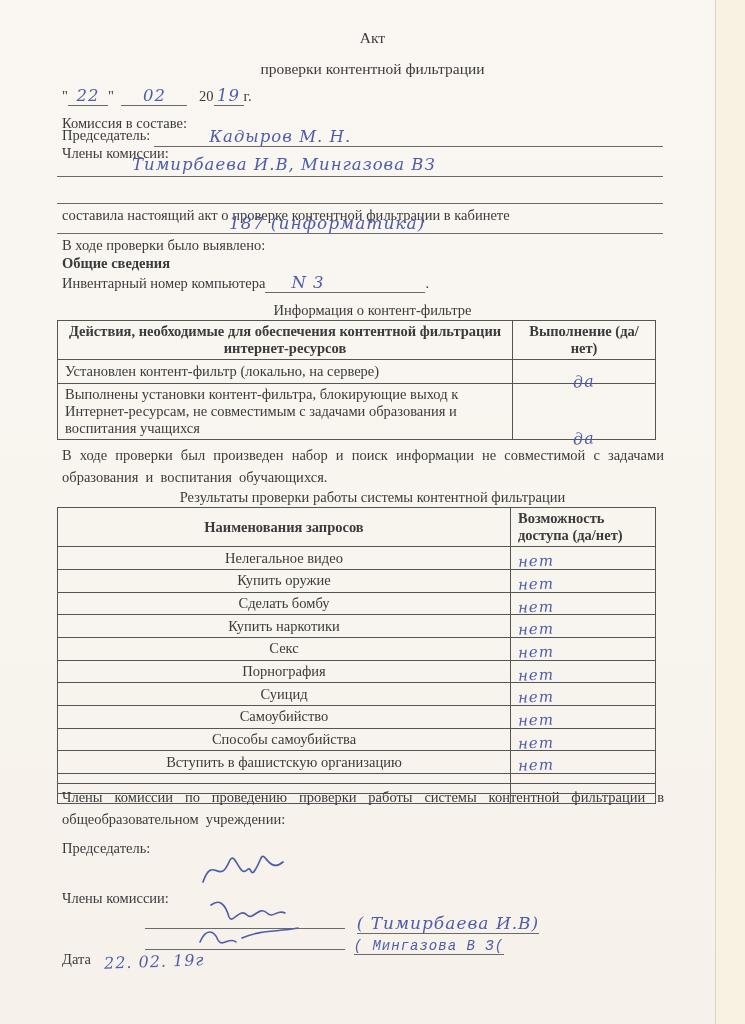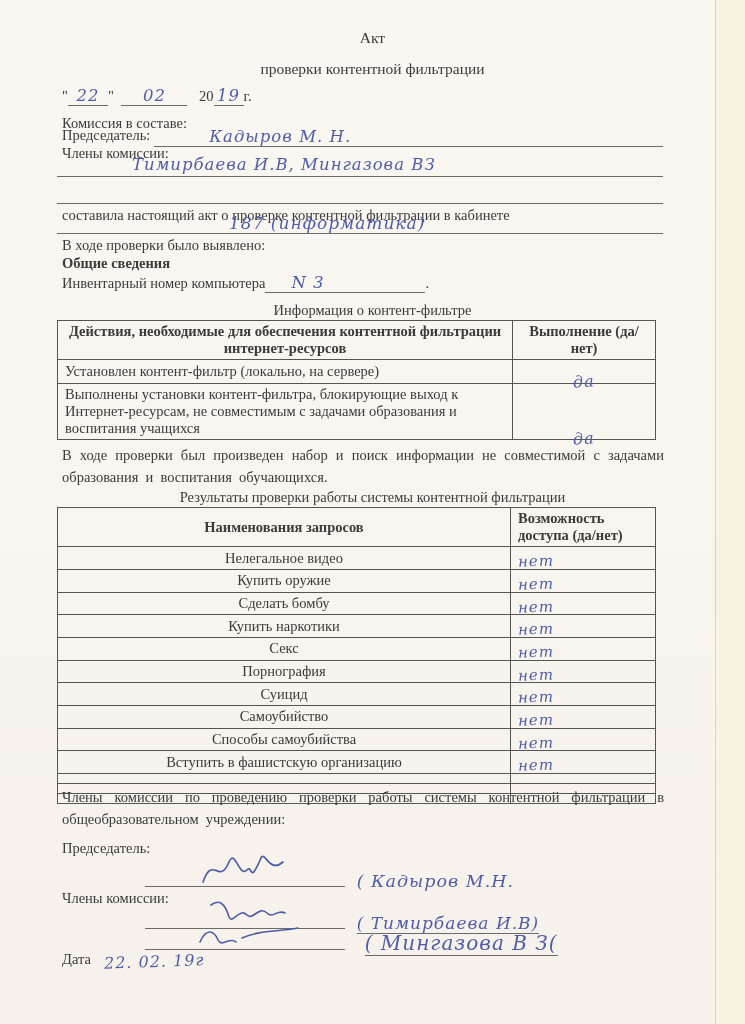--- a/index.html
+++ b/index.html
@@ -201,41 +201,37 @@
           <td class="c1"></td>
           <td class="c2"></td>
         </tr>
       </tbody>
   </table>
 
   <div class="abs para" style="top:786px; left:62px; width:602px;">Члены комиссии по проведению проверки работы системы контентной фильтрации в общеобразовательном учреждении:</div>
 
   <div class="abs" style="top:840px; left:62px;">Председатель:</div>
 
-  <div class="sig-row" style="top:868px; left:145px;">
-    <span class="sig-seg" style="width:200px; height:19px;"></span>
-    <span class="hw" style="font-size:17.5px; margin-left:8px;">( Кадыров М.Н.</span>
-  </div>
   <svg class="sig-svg" style="top:848px; left:195px;" width="100" height="42">
     <path d="M8,34 C18,6 24,38 34,14 C40,0 44,30 52,22 C58,16 54,38 66,10 C70,2 74,26 88,14" stroke="#4e5dab" stroke-width="1.7" fill="none" stroke-linecap="round"></path>
   </svg>
 
   <div class="abs" style="top:890px; left:62px;">Члены комиссии:</div>
 
   <div class="sig-row" style="top:910px; left:145px;">
     <span class="sig-seg" style="width:200px; height:19px;"></span>
     <span class="hw" style="font-size:17px; margin-left:8px; border-bottom:1px solid #6a6a6a;">( Тимирбаева  И.В)</span>
   </div>
   <svg class="sig-svg" style="top:895px; left:205px;" width="90" height="34">
     <path d="M6,10 C14,4 20,8 24,22 C28,30 34,12 42,20 C48,26 54,10 62,18 C68,24 72,14 80,18" stroke="#4e5dab" stroke-width="1.6" fill="none" stroke-linecap="round"></path>
   </svg>
 
   <div class="sig-row" style="top:931px; left:145px;">
     <span class="sig-seg" style="width:200px; height:19px;"></span>
-    <span class="hw" style="font-size:20px; margin-left:16px; border-bottom:1px solid #6a6a6a;">( Мингазова  В З(</span>
+    <span class="hw" style="font-size:14px; margin-left:5px; border-bottom:1px solid #6a6a6a;font-family:Liberation Mono, monospace;">( Мингазова  В З(</span>
   </div>
   <svg class="sig-svg" style="top:920px; left:190px;" width="120" height="30">
     <path d="M10,22 C16,8 24,10 28,20 C32,28 40,16 46,22 M52,18 C70,10 86,12 108,8" stroke="#4e5dab" stroke-width="1.6" fill="none" stroke-linecap="round"></path>
   </svg>
 
   <div class="abs" style="top:951px; left:62px;">Дата</div>
   <div class="abs hw" style="top:952px; left:104px; font-size:16px; transform:rotate(-2deg);">22. 02. 19г</div>
 </div>
 
 </body></html>

